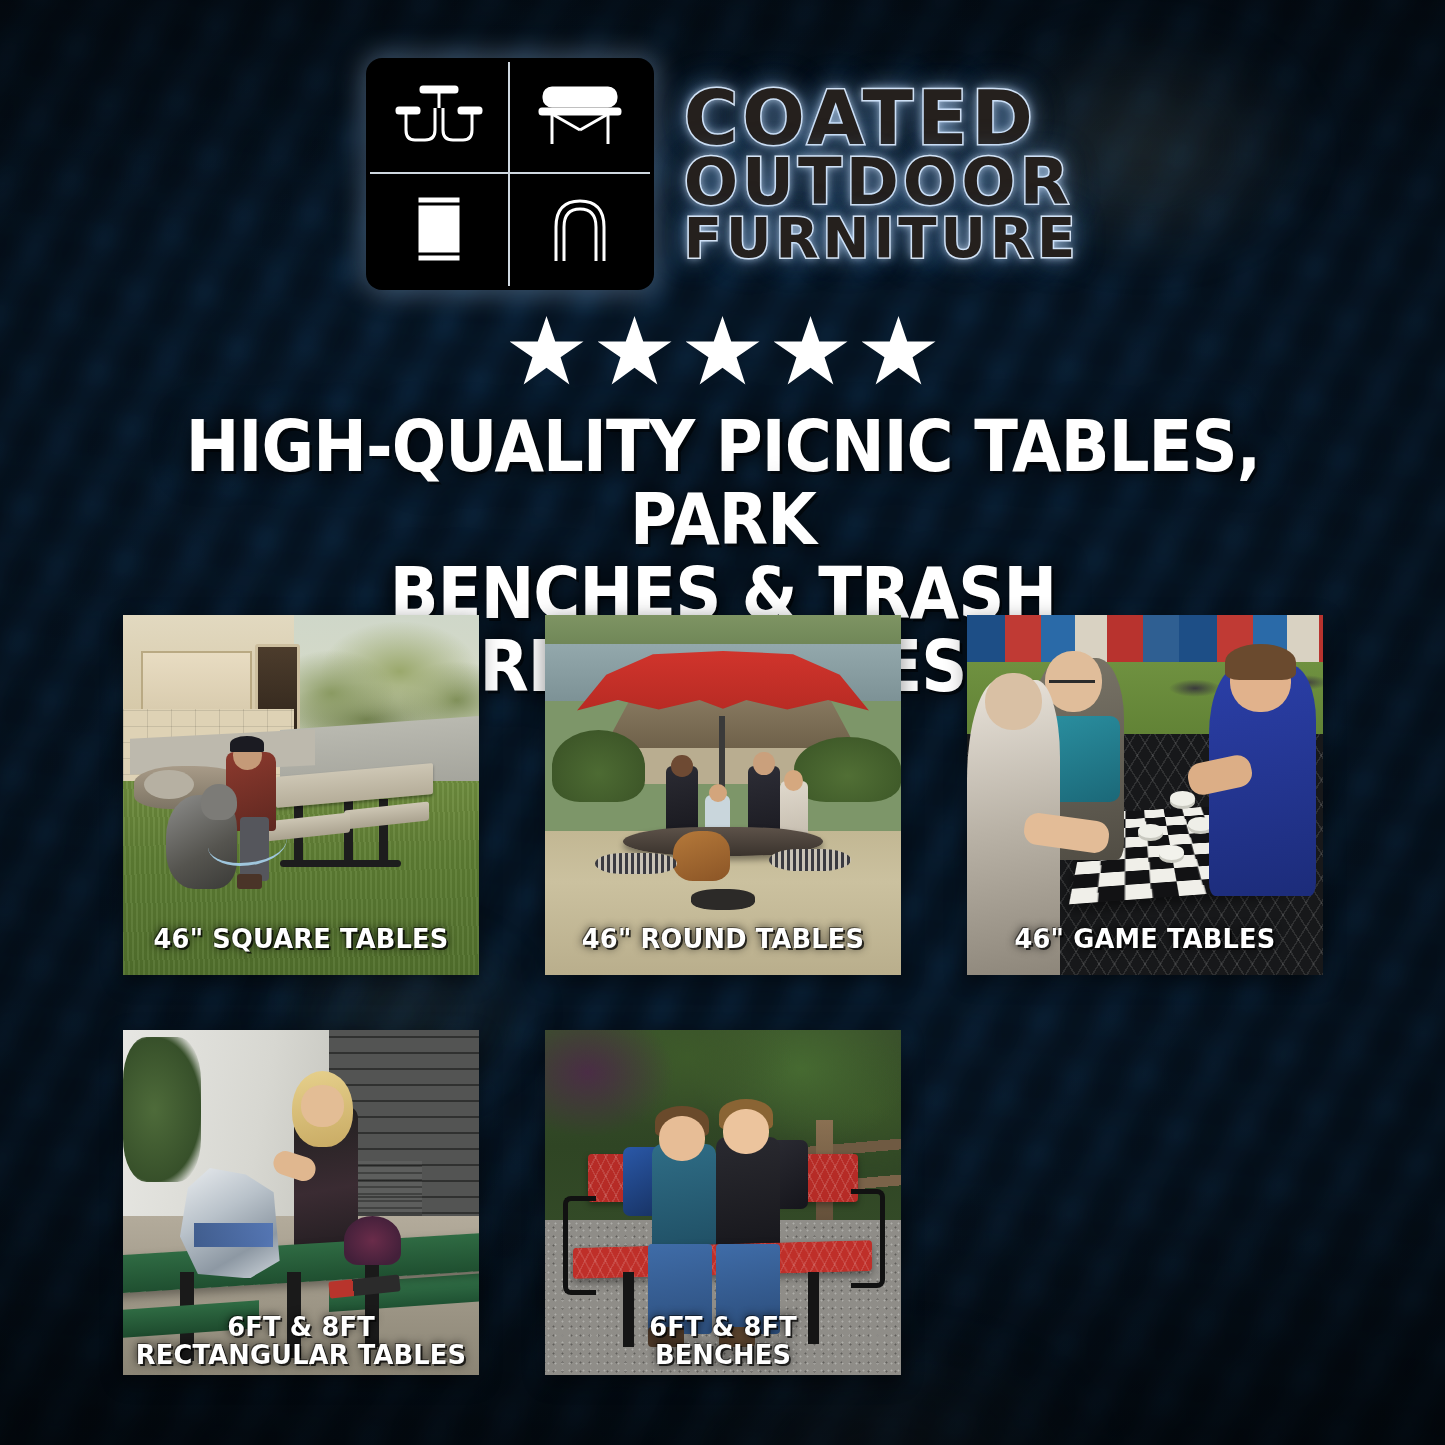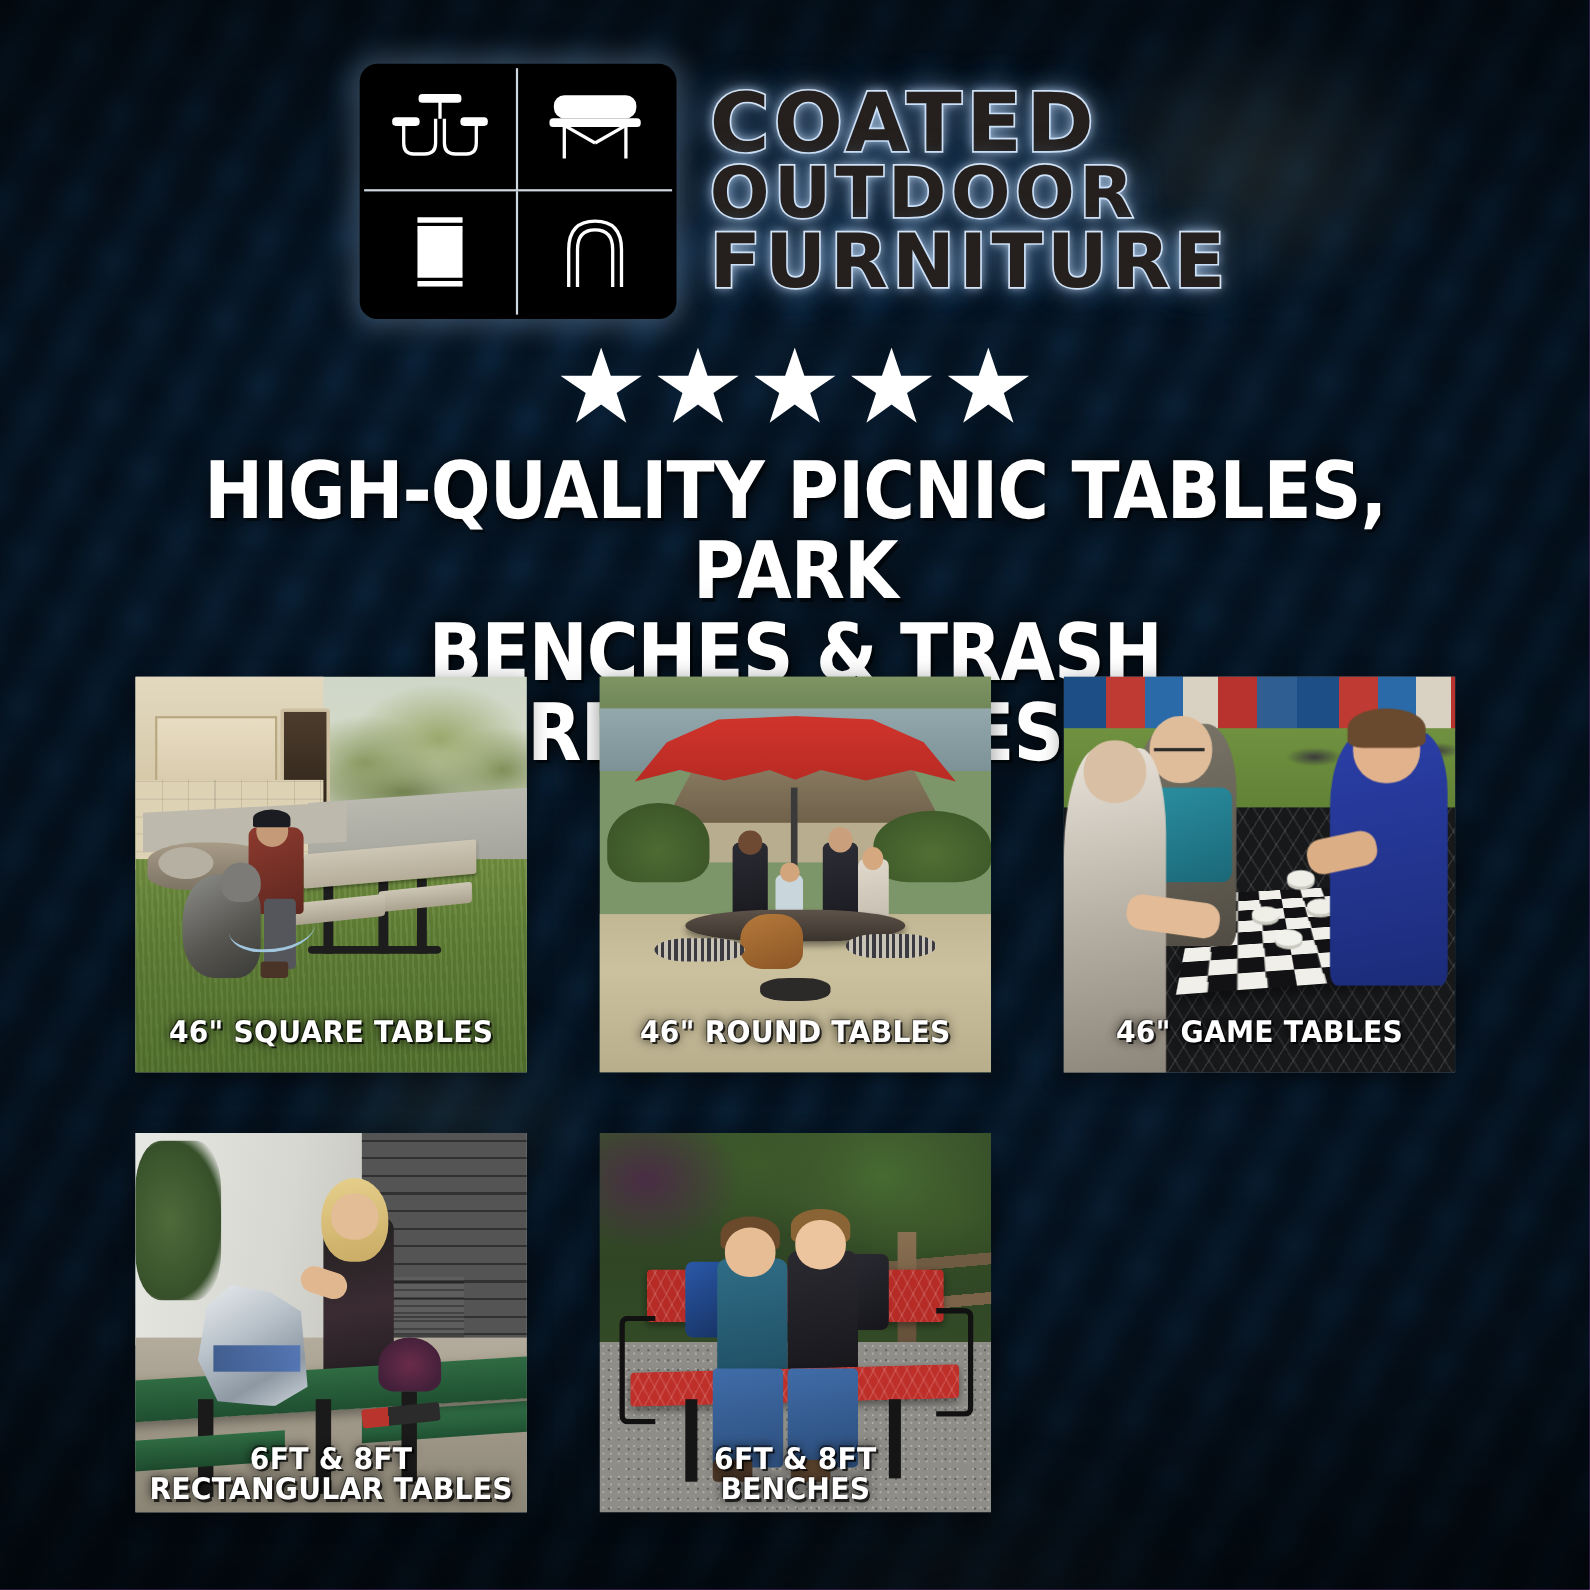--- a/index.html
+++ b/index.html
@@ -7,21 +7,21 @@
     margin: 0;
     padding: 0;
     background: #000;
   }
   .stage {
     position: relative;
     width: 1445px;
     height: 1445px;
     overflow: hidden;
     font-family: "Liberation Sans", sans-serif;
-    background: #d946ef;
+    background: #15803d;
   }
 
   
   .bg-root {
     position: absolute;
     inset: 0;
     overflow: hidden;
     z-index: 0;
   }
   .bg-base {
@@ -139,21 +139,21 @@
     color: #25201d;
     -webkit-text-stroke: 3px #e9eef4;
     paint-order: stroke fill;
     text-shadow:
       0 0 10px rgba(210,230,255,0.85),
       0 0 22px rgba(150,195,245,0.55),
       0 0 36px rgba(110,165,225,0.35);
     white-space: nowrap;
   }
   .logo-words .wl.w2 { font-size: 64px; }
-  .logo-words .wl.w3 { font-size: 68px; }
+  .logo-words .wl.w3 { font-size: 56px; }
 
   
   .stars {
     display: flex;
     justify-content: center;
     gap: 14px;
     margin-top: 26px;
   }
   .star {
     width: 74px;

